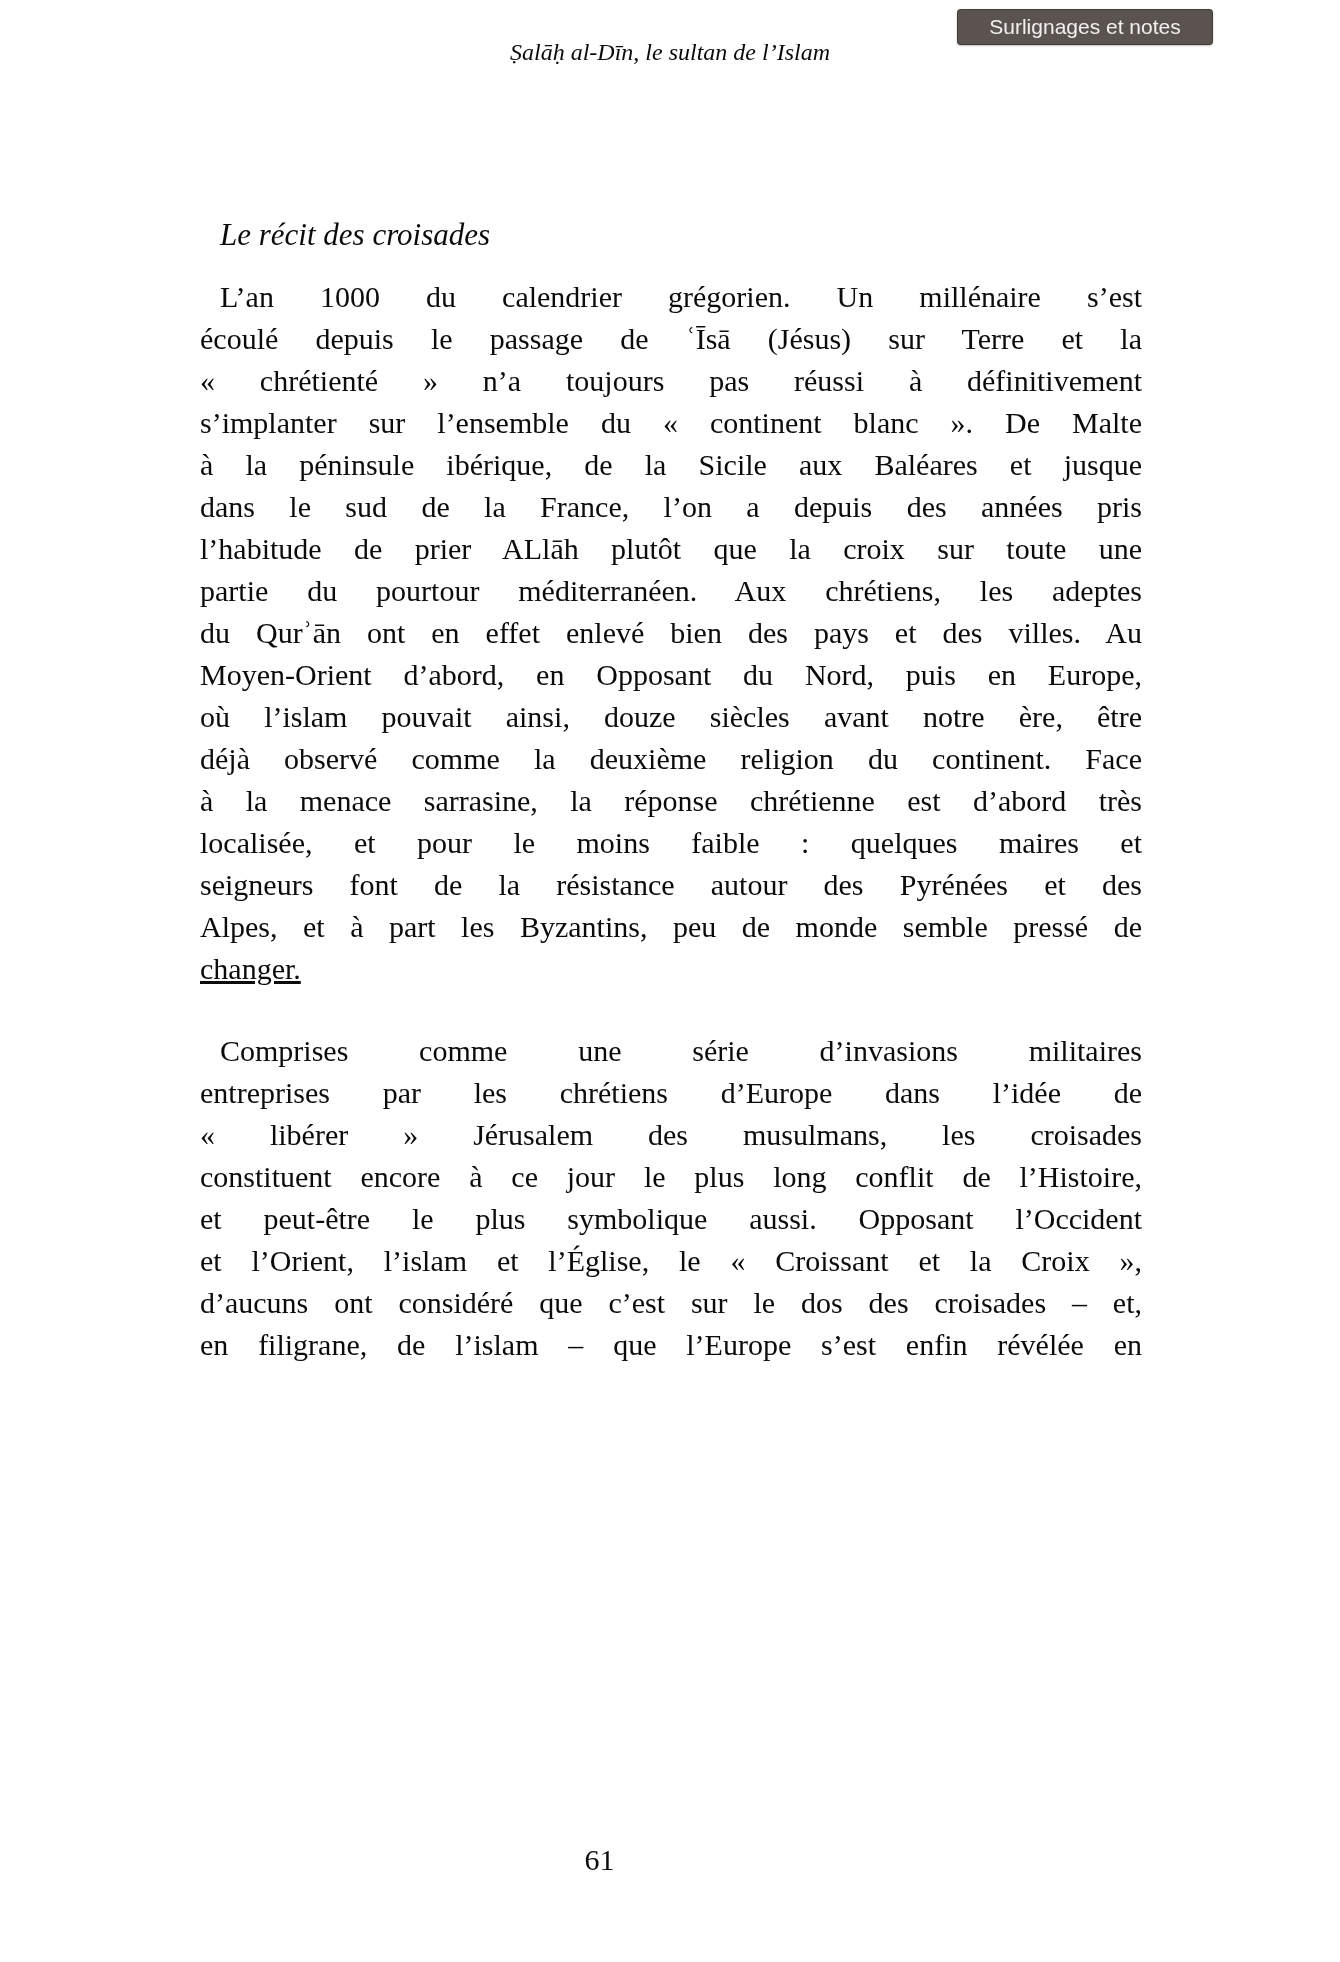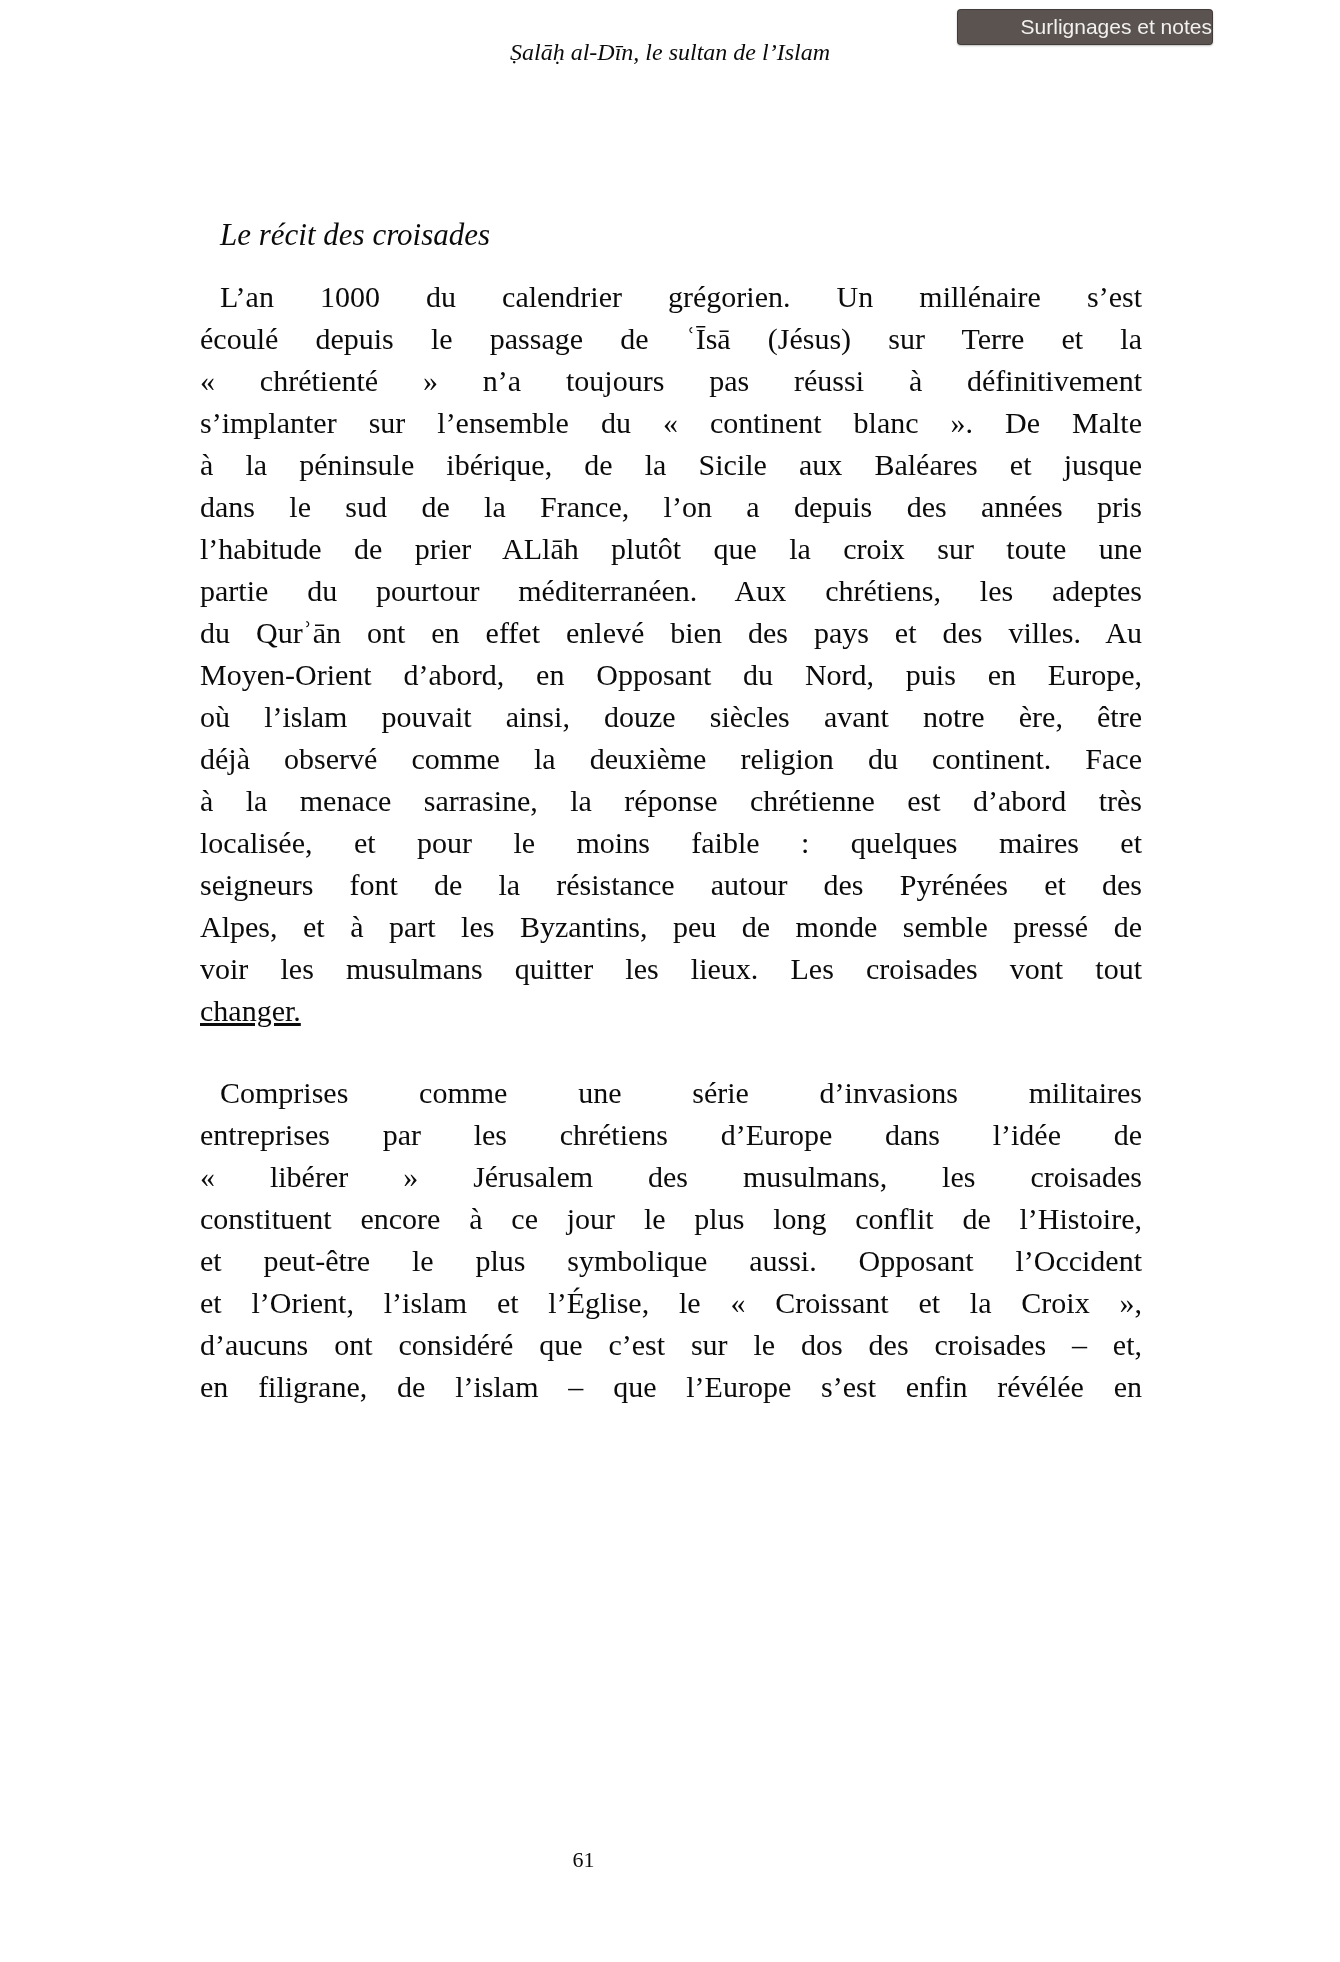--- a/index.html
+++ b/index.html
@@ -13,21 +13,21 @@
   }
   .notes-btn{
     position:absolute;
     left:957px;top:9px;
     width:256px;height:36px;
     background:#5a534f;
     color:#f2f1f0;
     font-family:"Liberation Sans","DejaVu Sans",sans-serif;
     font-size:21px;
     line-height:34px;
-    text-align:right;
+    text-align:center;
     border:1px solid rgba(0,0,0,0.28);
     border-radius:4px;
     box-shadow:0 1px 2px rgba(0,0,0,0.25);
     padding:0;
     cursor:pointer;
     box-sizing:border-box;
   }
   .running-header{
     margin:0 auto;
     padding-top:36px;
@@ -66,24 +66,24 @@
   .line{
     line-height:42px;
     text-align:justify;
     text-align-last:justify;
     white-space:normal;
   }
   .line.first{padding-left:20px;}
   .line.end{text-align-last:left;text-decoration:underline;}
   .page-number{
     position:absolute;
-    left:0;top:1841px;
+    left:16px;top:1841px;
     width:1167px;
     text-align:center;
-    font-size:22px;
+    font-size:30px;
     line-height:38px;
   }
 </style>
 </head>
 <body>
 
 <div class="page">
 
   <button class="notes-btn">Surlignages et notes</button>
 
@@ -103,21 +103,20 @@
         <div class="line">l’habitude de prier ALlāh plutôt que la croix sur toute une</div>
         <div class="line">partie du pourtour méditerranéen. Aux chrétiens, les adeptes</div>
         <div class="line">du Qurʾān ont en effet enlevé bien des pays et des villes. Au</div>
         <div class="line">Moyen-Orient d’abord, en Opposant du Nord, puis en Europe,</div>
         <div class="line">où l’islam pouvait ainsi, douze siècles avant notre ère, être</div>
         <div class="line">déjà observé comme la deuxième religion du continent. Face</div>
         <div class="line">à la menace sarrasine, la réponse chrétienne est d’abord très</div>
         <div class="line">localisée, et pour le moins faible : quelques maires et</div>
         <div class="line">seigneurs font de la résistance autour des Pyrénées et des</div>
         <div class="line">Alpes, et à part les Byzantins, peu de monde semble pressé de</div>
-        <div class="line">voir les musulmans quitter les lieux. Les croisades vont tout</div>
         <div class="line end">changer.</div>
       </div>
       <div class="paragraph">
         <div class="line first">Comprises comme une série d’invasions militaires</div>
         <div class="line">entreprises par les chrétiens d’Europe dans l’idée de</div>
         <div class="line">« libérer » Jérusalem des musulmans, les croisades</div>
         <div class="line">constituent encore à ce jour le plus long conflit de l’Histoire,</div>
         <div class="line">et peut-être le plus symbolique aussi. Opposant l’Occident</div>
         <div class="line">et l’Orient, l’islam et l’Église, le « Croissant et la Croix »,</div>
         <div class="line">d’aucuns ont considéré que c’est sur le dos des croisades – et,</div>

